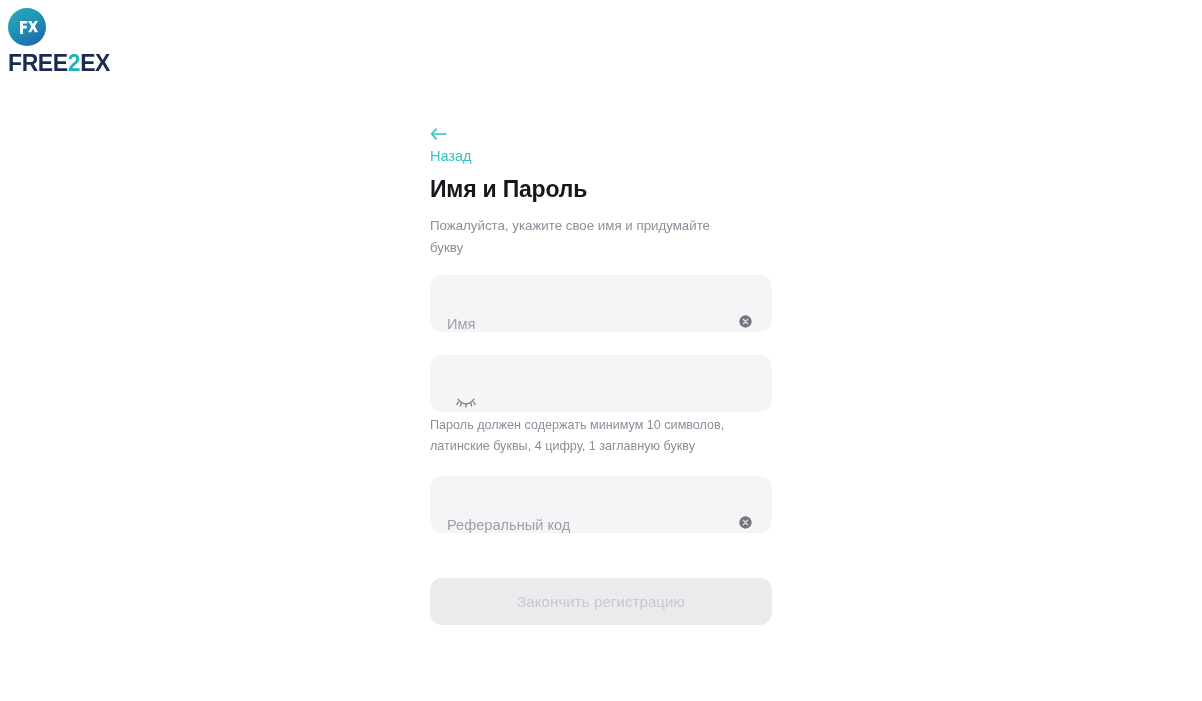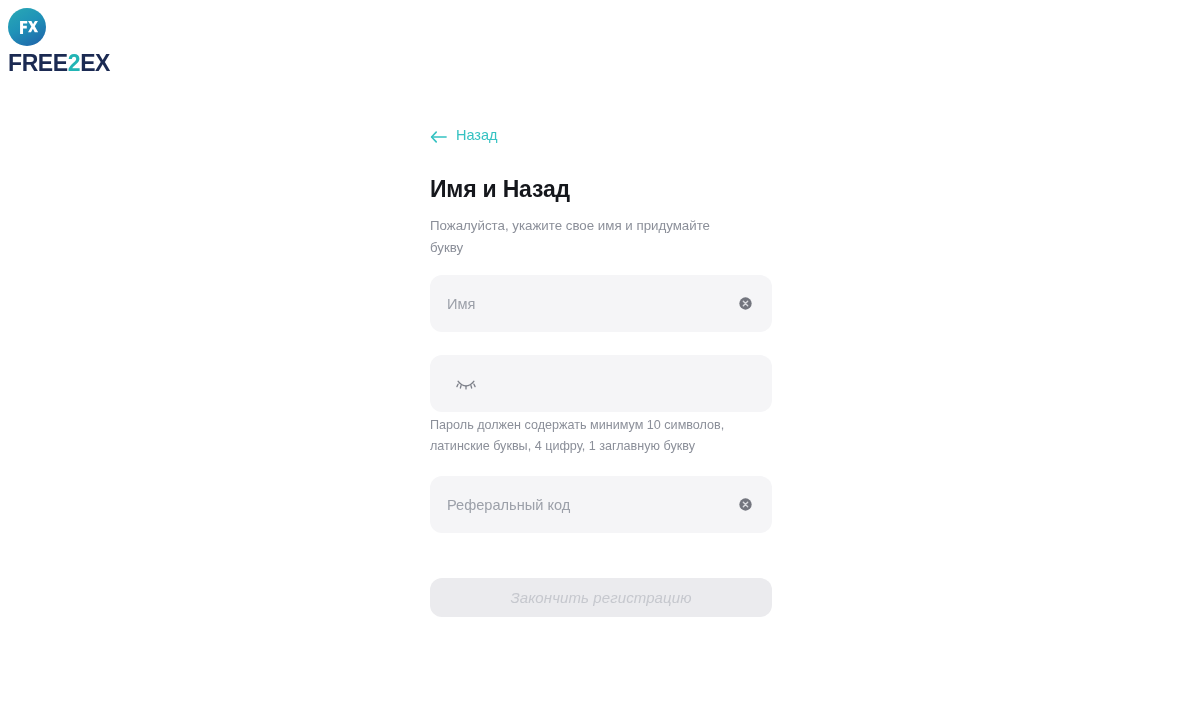--- a/index.html
+++ b/index.html
@@ -53,27 +53,28 @@
     left: 430px;
     top: 0;
     width: 342px;
   }
 
   .back-link {
     position: absolute;
     top: 128px;
     left: 0;
     display: flex;
-    align-items: flex-end;
+    align-items: flex-start;
     gap: 9px;
     color: #35c2c2;
     font-size: 14.5px;
     text-decoration: none;
     cursor: pointer;
     line-height: 1;
+    flex-direction: column;
   }
   .back-arrow {
     display: block;
     width: 17px;
     height: 12px;
   }
 
   .page-title {
     position: absolute;
     top: 176px;
@@ -100,21 +101,21 @@
   
   .field {
     position: absolute;
     left: 0;
     width: 342px;
     height: 57px;
     background: #f5f5f7;
     border-radius: 12px;
     box-sizing: border-box;
     display: flex;
-    align-items: center;
+    align-items: flex-end;
     padding: 0 16px 0 17px;
     cursor: text;
     gap: 48px;
   }
   .field-input {
     flex: 1 1 auto;
     border: 0;
     outline: 0;
     background: transparent;
     font-family: "Liberation Sans", sans-serif;
@@ -155,30 +156,29 @@
     font-size: 12.6px;
     color: #8b8f99;
     line-height: 1.67;
   }
 
   .submit-button {
     position: absolute;
     top: 578px;
     left: 0;
     width: 342px;
-    height: 39px;
+    height: 47px;
     border: 0;
     border-radius: 12px;
     background: #ebebee;
     color: #c6c8ce;
     font-family: "Liberation Sans", sans-serif;
     font-size: 15px;
     letter-spacing: 0.1px;
     cursor: default;
-    font-style: italic;
   }
 </style>
 </head>
 <body>
 
 <div class="brand">
   <div class="brand-badge">
     <svg viewBox="0 0 24 24" width="21" height="21" aria-hidden="true">
       <path d="M3.5 4.6h8.2v2.9H6.9v2.6h4.3v2.9H6.9v6.4H3.5z" fill="#ffffff"></path>
       <path d="M12.6 4.6h3.9l1.9 3.6 2.1-3.6h3.4l-3.6 6.1 3.8 6.6h-3.9l-2-3.8-2.2 3.8h-3.4l3.8-6.5z" fill="#ffffff"></path>
@@ -192,21 +192,21 @@
 <div class="form-col">
 
   <a class="back-link" href="#">
     <svg class="back-arrow" viewBox="0 0 17 12" aria-hidden="true">
       <path d="M6.2 1.1 1.6 6l4.6 4.9" fill="none" stroke="#35c2c2" stroke-width="1.6" stroke-linecap="round" stroke-linejoin="round"></path>
       <path d="M1.9 6h14.2" fill="none" stroke="#35c2c2" stroke-width="1.6" stroke-linecap="round"></path>
     </svg>
     <span>Назад</span>
   </a>
 
-  <h1 class="page-title">Имя и Назад</h1>
+  <h1 class="page-title">Имя и Пароль</h1>
 
   <p class="page-subtitle">Пожалуйста, укажите свое имя и придумайте букву</p>
 
   <div class="field" id="field-name">
     <input class="field-input" type="text" value="" placeholder="Имя" style="">
     <button class="field-action" aria-label="clear">
       <svg viewBox="0 0 18 18" width="15" height="15" aria-hidden="true">
         <circle cx="9" cy="9" r="7.4" fill="#73757e"></circle>
         <path d="M6.4 6.4l5.2 5.2M11.6 6.4l-5.2 5.2" stroke="#d9dade" stroke-width="1.7" stroke-linecap="round"></path>
       </svg>

